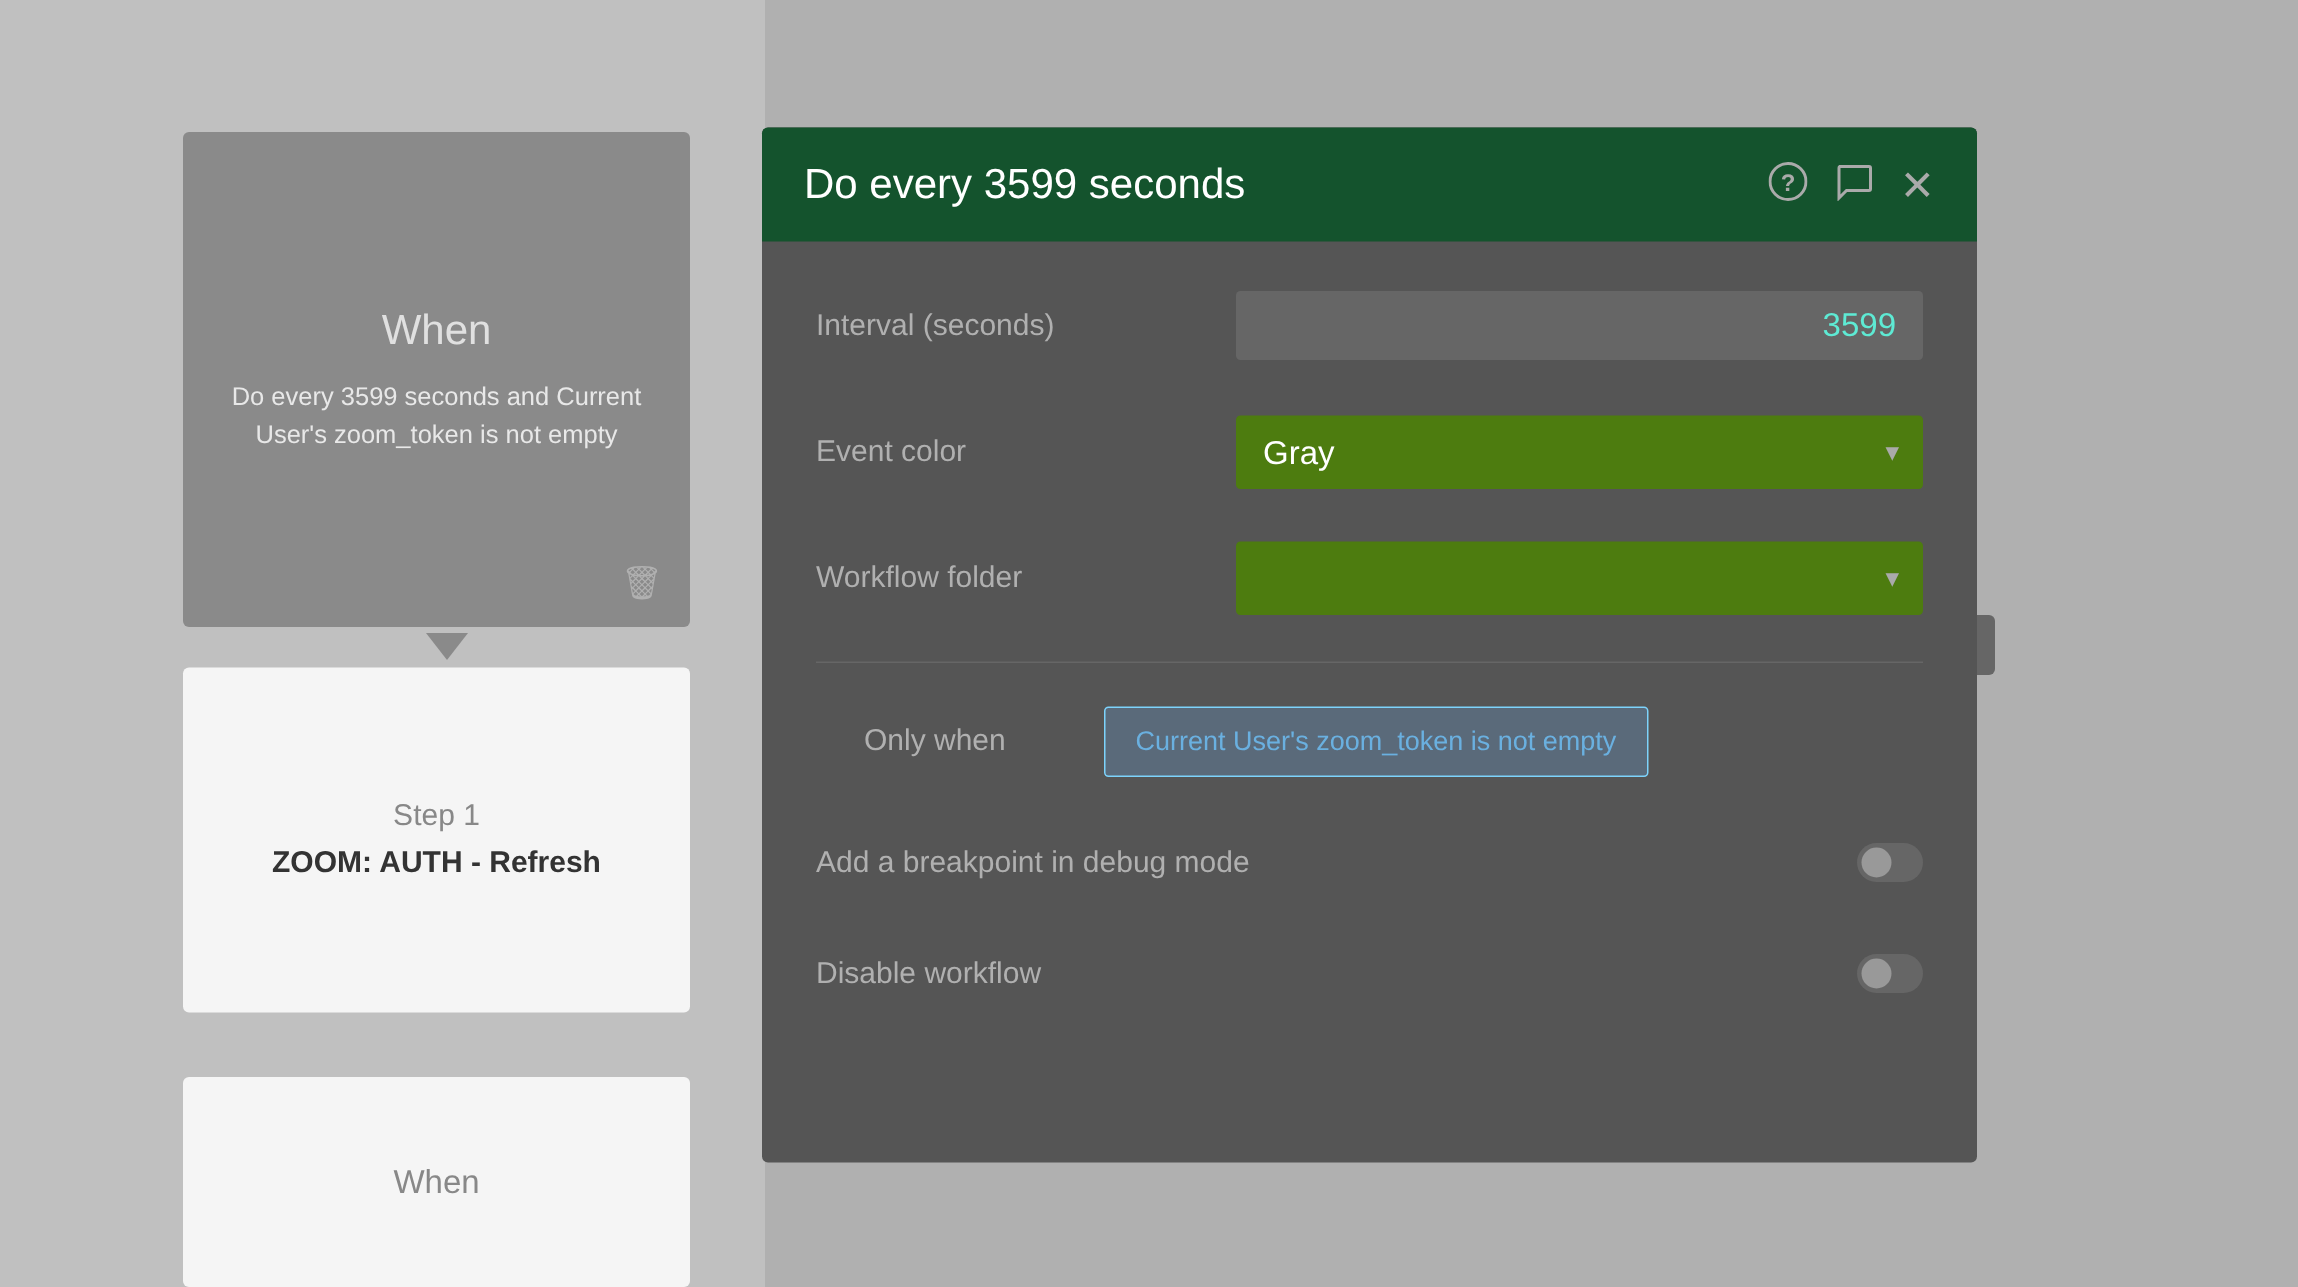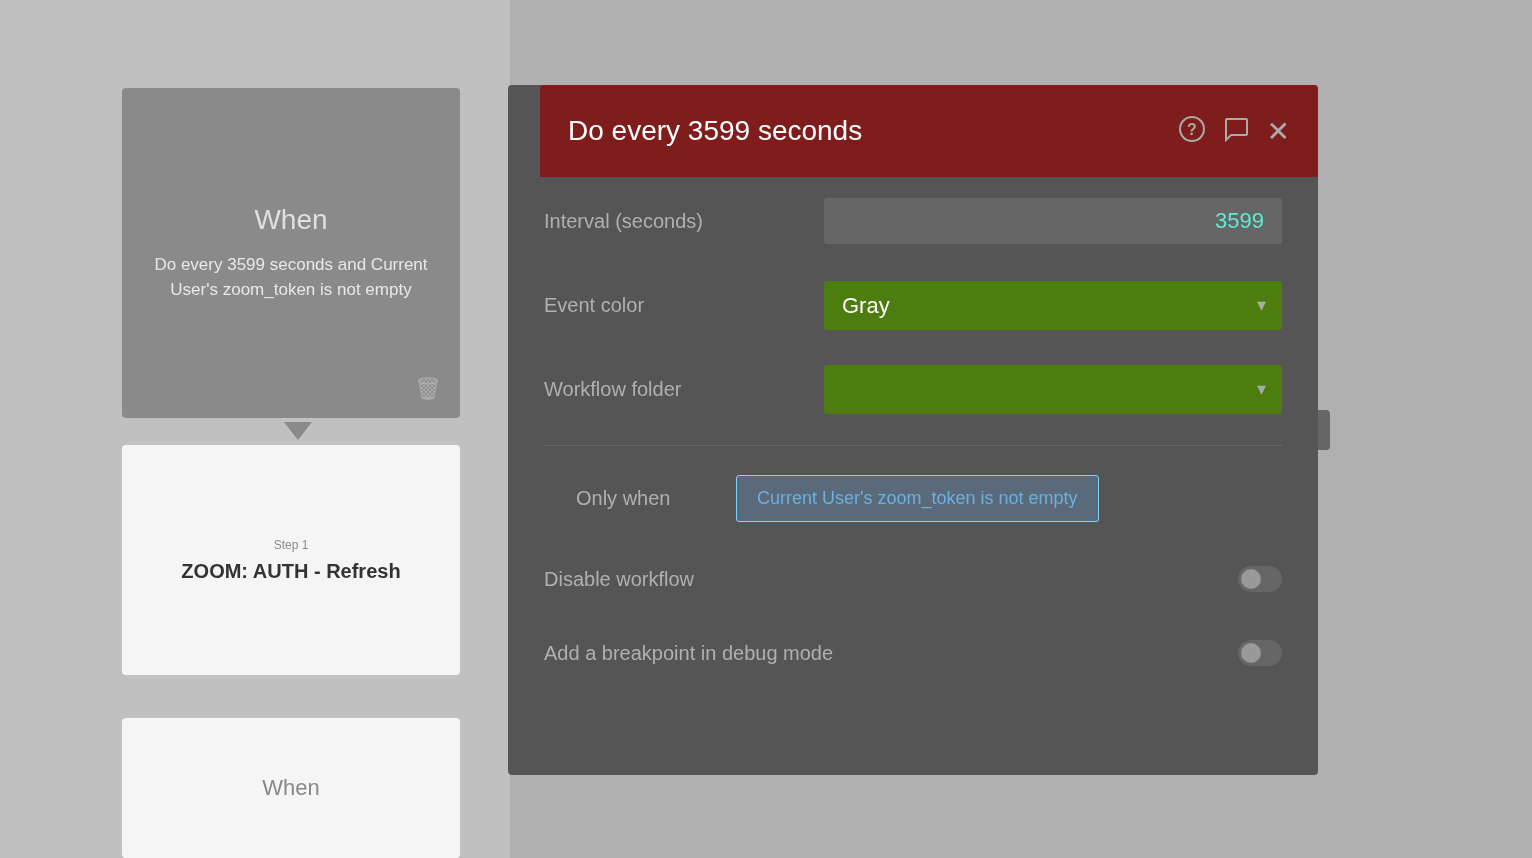--- a/index.html
+++ b/index.html
@@ -87,21 +87,21 @@
       border-radius: 4px;
       display: flex;
       flex-direction: column;
       align-items: center;
       justify-content: center;
       padding: 20px;
     }
 
     .step-card .step-label {
       color: #888;
-      font-size: 12px;
+      font-size: 20px;
       margin-bottom: 8px;
     }
 
     .step-card .step-name {
       color: #333;
       font-size: 20px;
       font-weight: 600;
       text-align: center;
     }
 
@@ -136,29 +136,28 @@
       width: 810px;
       height: 690px;
       background: #555555;
       border-radius: 4px;
       display: flex;
       flex-direction: column;
     }
 
     
     .modal-header {
-      background: #7f1d1d;
+      background: #14532d;
       padding: 0 28px;
-      height: 92px;
+      height: 76px;
       display: flex;
       align-items: center;
       justify-content: space-between;
       border-radius: 4px 4px 0 0;
       flex-shrink: 0;
-      margin-left: 32px;
     }
 
     .modal-title {
       color: #ffffff;
       font-size: 28px;
       font-weight: 400;
     }
 
     .modal-actions {
       display: flex;
@@ -175,21 +174,21 @@
 
     .modal-close-icon {
       color: #aaaaaa;
       font-size: 28px;
       cursor: pointer;
       font-weight: 300;
     }
 
     
     .modal-body {
-      padding: 16px 36px;
+      padding: 28px 36px;
       flex: 1;
       overflow-y: auto;
     }
 
     
     .form-row {
       display: flex;
       align-items: center;
       margin-bottom: 28px;
       min-height: 56px;
@@ -406,30 +405,30 @@
     </div>
 
     <hr class="form-divider">
 
     <div class="only-when-row">
       <div class="only-when-label">Only when</div>
       <div class="condition-badge">Current User's zoom_token is not empty</div>
     </div>
 
     <div class="toggle-row">
+      <div class="toggle-label">Add a breakpoint in debug mode</div>
+      <div class="toggle-switch">
+        <div class="knob"></div>
+      </div>
+    </div>
+
+    <div class="toggle-row">
       <div class="toggle-label">Disable workflow</div>
       <div class="toggle-switch">
         <div class="knob"></div>
       </div>
     </div>
 
-    <div class="toggle-row">
-      <div class="toggle-label">Add a breakpoint in debug mode</div>
-      <div class="toggle-switch">
-        <div class="knob"></div>
-      </div>
-    </div>
-
   </div>
 
   <div class="side-handle"></div>
 
 </div>
 
 </body></html>

